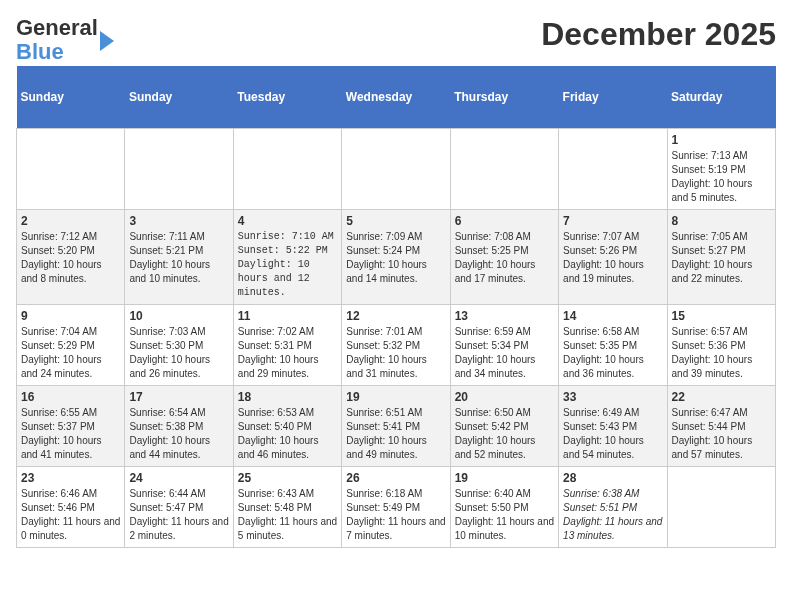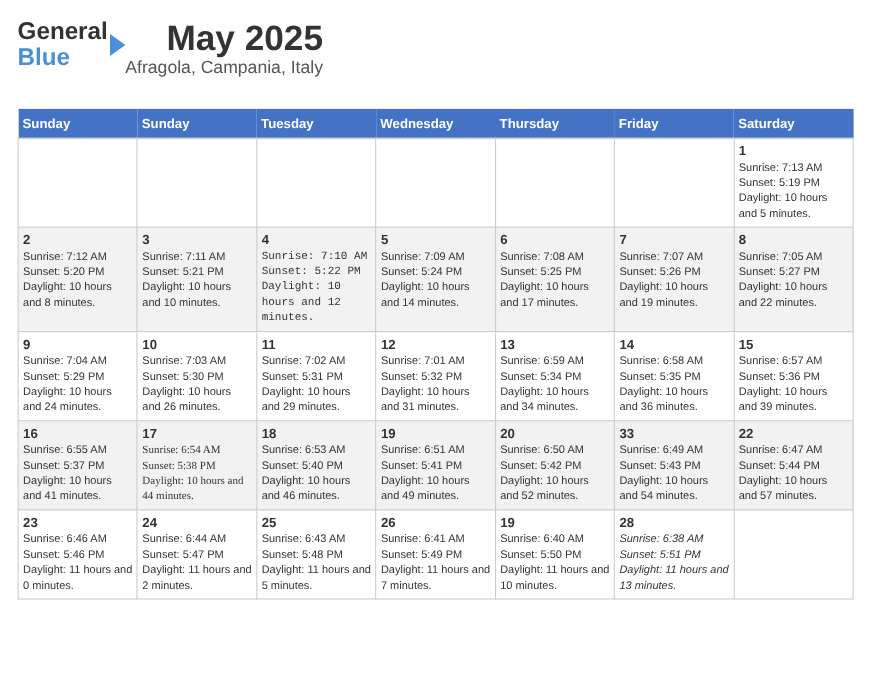--- a/index.html
+++ b/index.html
@@ -5,22 +5,24 @@
     * { box-sizing: border-box; margin: 0; padding: 0; }
     body {
       font-family: Arial, sans-serif;
       background: #fff;
       width: 792px;
       min-height: 612px;
       padding: 16px;
     }
     .header-area {
       display: flex;
+      justify-content: space-between;
       align-items: flex-start;
-      margin-bottom: 28px;
+      margin-bottom: 2px;
+      gap: 13px;
     }
     .logo {
       display: flex;
       align-items: center;
     }
     .logo-text {
       font-size: 22px;
       font-weight: bold;
       color: #333;
       line-height: 1.1;
@@ -51,21 +53,21 @@
       color: #555;
     }
     table {
       width: 100%;
       border-collapse: collapse;
       font-size: 11px;
     }
     thead tr th {
       background-color: #4472c4;
       color: #fff;
-      padding: 6px 4px;
+      padding: 24px 4px;
       text-align: left;
       font-size: 12px;
       font-weight: bold;
     }
     tbody tr td {
       border: 1px solid #ccc;
       vertical-align: top;
       padding: 4px;
       width: 108px;
       min-height: 90px;
@@ -101,22 +103,21 @@
 <div class="header-area">
   <div class="logo">
     <div>
       <div style="display:flex;align-items:center;">
         <span class="logo-text">General<br><span>Blue</span></span>
         <div class="logo-arrow"></div>
       </div>
     </div>
   </div>
   <div class="title-area">
-    <h1>May 2025</h1>
-    <h2>Afragola, Campania, Italy</h2>
+    <h1>December 2025</h1>
   </div>
 </div>
 
 <table>
   <thead>
     <tr id="header-row">
         <th>Sunday</th>
         <th>Sunday</th>
         <th>Tuesday</th>
         <th>Wednesday</th>
@@ -230,21 +231,21 @@
       </tr>
       <tr>
         <td>
           <span class="day-number">16</span>
           <div class="day-info" style="white-space: pre-line;">Sunrise: 6:55 AM
 Sunset: 5:37 PM
 Daylight: 10 hours and 41 minutes.</div>
         </td>
         <td>
           <span class="day-number">17</span>
-          <div class="day-info" style="white-space: pre-line; font-family: Liberation Serif, serif;">Sunrise: 6:54 AM
+          <div class="day-info" style="white-space: pre-line;">Sunrise: 6:54 AM
 Sunset: 5:38 PM
 Daylight: 10 hours and 44 minutes.</div>
         </td>
         <td>
           <span class="day-number">18</span>
           <div class="day-info" style="white-space: pre-line;">Sunrise: 6:53 AM
 Sunset: 5:40 PM
 Daylight: 10 hours and 46 minutes.</div>
         </td>
         <td>
@@ -286,21 +287,21 @@
 Daylight: 11 hours and 2 minutes.</div>
         </td>
         <td>
           <span class="day-number">25</span>
           <div class="day-info" style="white-space: pre-line;">Sunrise: 6:43 AM
 Sunset: 5:48 PM
 Daylight: 11 hours and 5 minutes.</div>
         </td>
         <td>
           <span class="day-number">26</span>
-          <div class="day-info" style="white-space: pre-line;">Sunrise: 6:41 AM
+          <div class="day-info" style="white-space: pre-line;">Sunrise: 6:18 AM
 Sunset: 5:49 PM
 Daylight: 11 hours and 7 minutes.</div>
         </td>
         <td>
           <span class="day-number">19</span>
           <div class="day-info" style="white-space: pre-line;">Sunrise: 6:40 AM
 Sunset: 5:50 PM
 Daylight: 11 hours and 10 minutes.</div>
         </td>
         <td>

